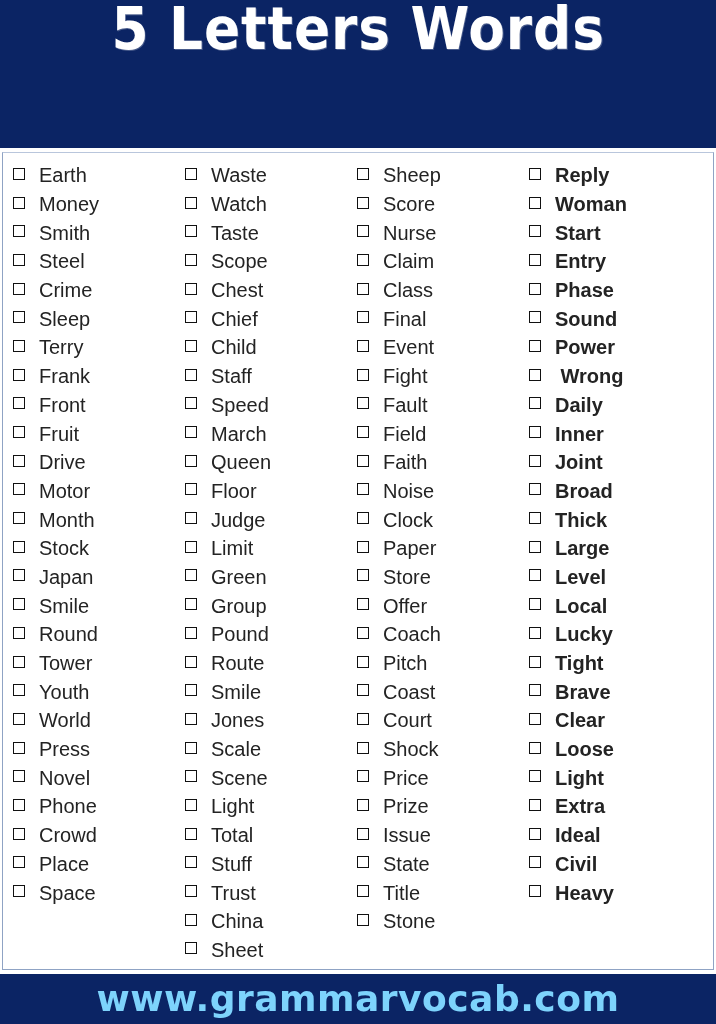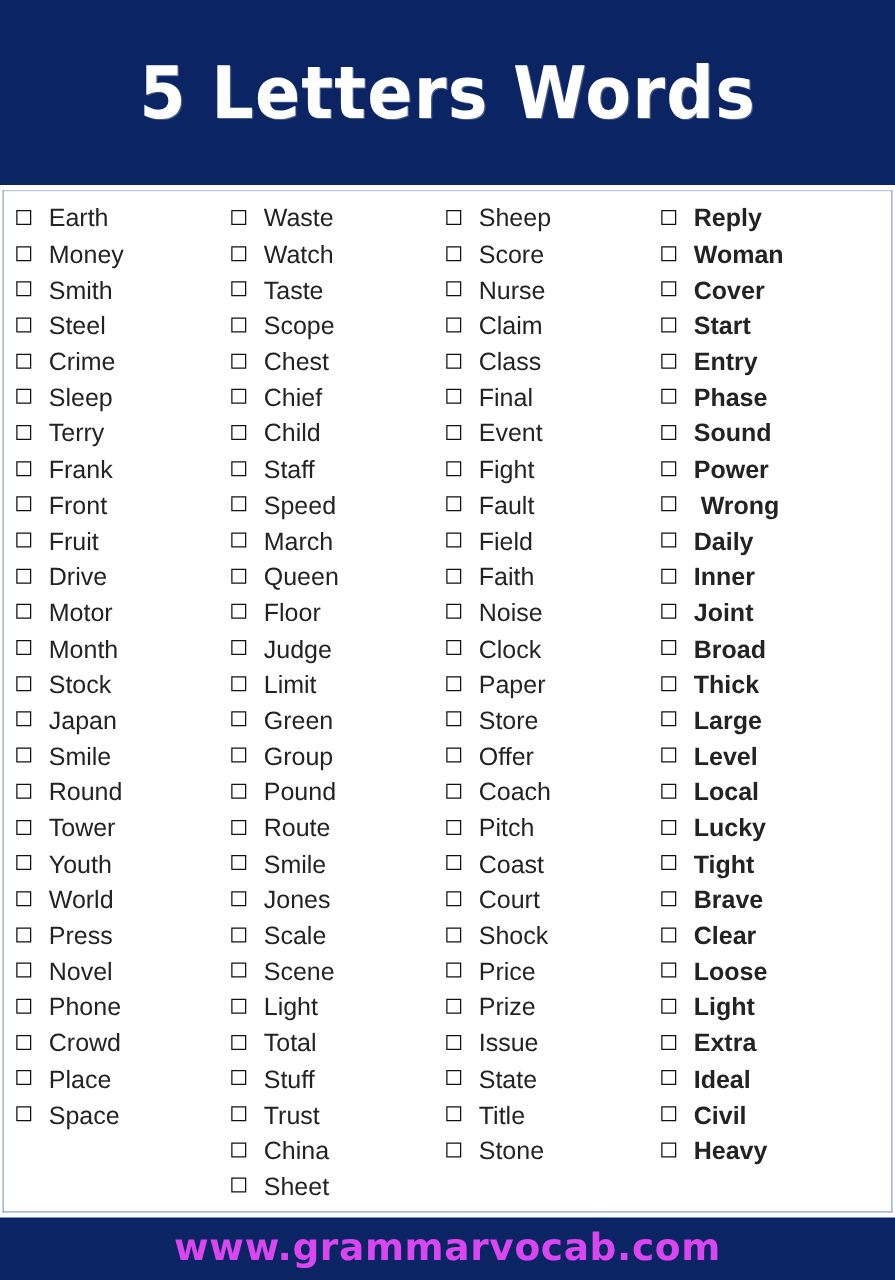--- a/index.html
+++ b/index.html
@@ -23,21 +23,21 @@
 
   
   .header {
     position: absolute;
     left: 0;
     top: 0;
     width: 716px;
     height: 148px;
     background: #0b2464;
     display: flex;
-    align-items: center;
+    align-items: flex-start;
     justify-content: center;
   }
   .header-title {
     color: #ffffff;
     font-family: "DejaVu Sans", sans-serif;
     font-weight: bold;
     font-size: 58px;
     line-height: 1;
     letter-spacing: 1px;
     transform: scaleX(0.92);
@@ -121,24 +121,24 @@
     left: 0;
     bottom: 0;
     width: 716px;
     height: 50px;
     background: #0b2464;
     display: flex;
     align-items: center;
     justify-content: center;
   }
   .footer-text {
-    color: #d946ef;
+    color: #7dd3fc;
     font-family: "DejaVu Sans", sans-serif;
     font-weight: bold;
-    font-size: 30px;
+    font-size: 36px;
     line-height: 1;
     letter-spacing: 0.5px;
     white-space: nowrap;
   }
 </style>
 </head>
 <body>
 
 <div class="poster">
 
@@ -738,27 +738,20 @@
               <span class="shadow"></span>
               <span class="box"></span>
             </span>
             <span class="word-label">Woman</span>
           </div>
           <div class="word-row">
             <span class="checkbox-icon">
               <span class="shadow"></span>
               <span class="box"></span>
             </span>
-            <span class="word-label">Cover</span>
-          </div>
-          <div class="word-row">
-            <span class="checkbox-icon">
-              <span class="shadow"></span>
-              <span class="box"></span>
-            </span>
             <span class="word-label">Start</span>
           </div>
           <div class="word-row">
             <span class="checkbox-icon">
               <span class="shadow"></span>
               <span class="box"></span>
             </span>
             <span class="word-label">Entry</span>
           </div>
           <div class="word-row">

